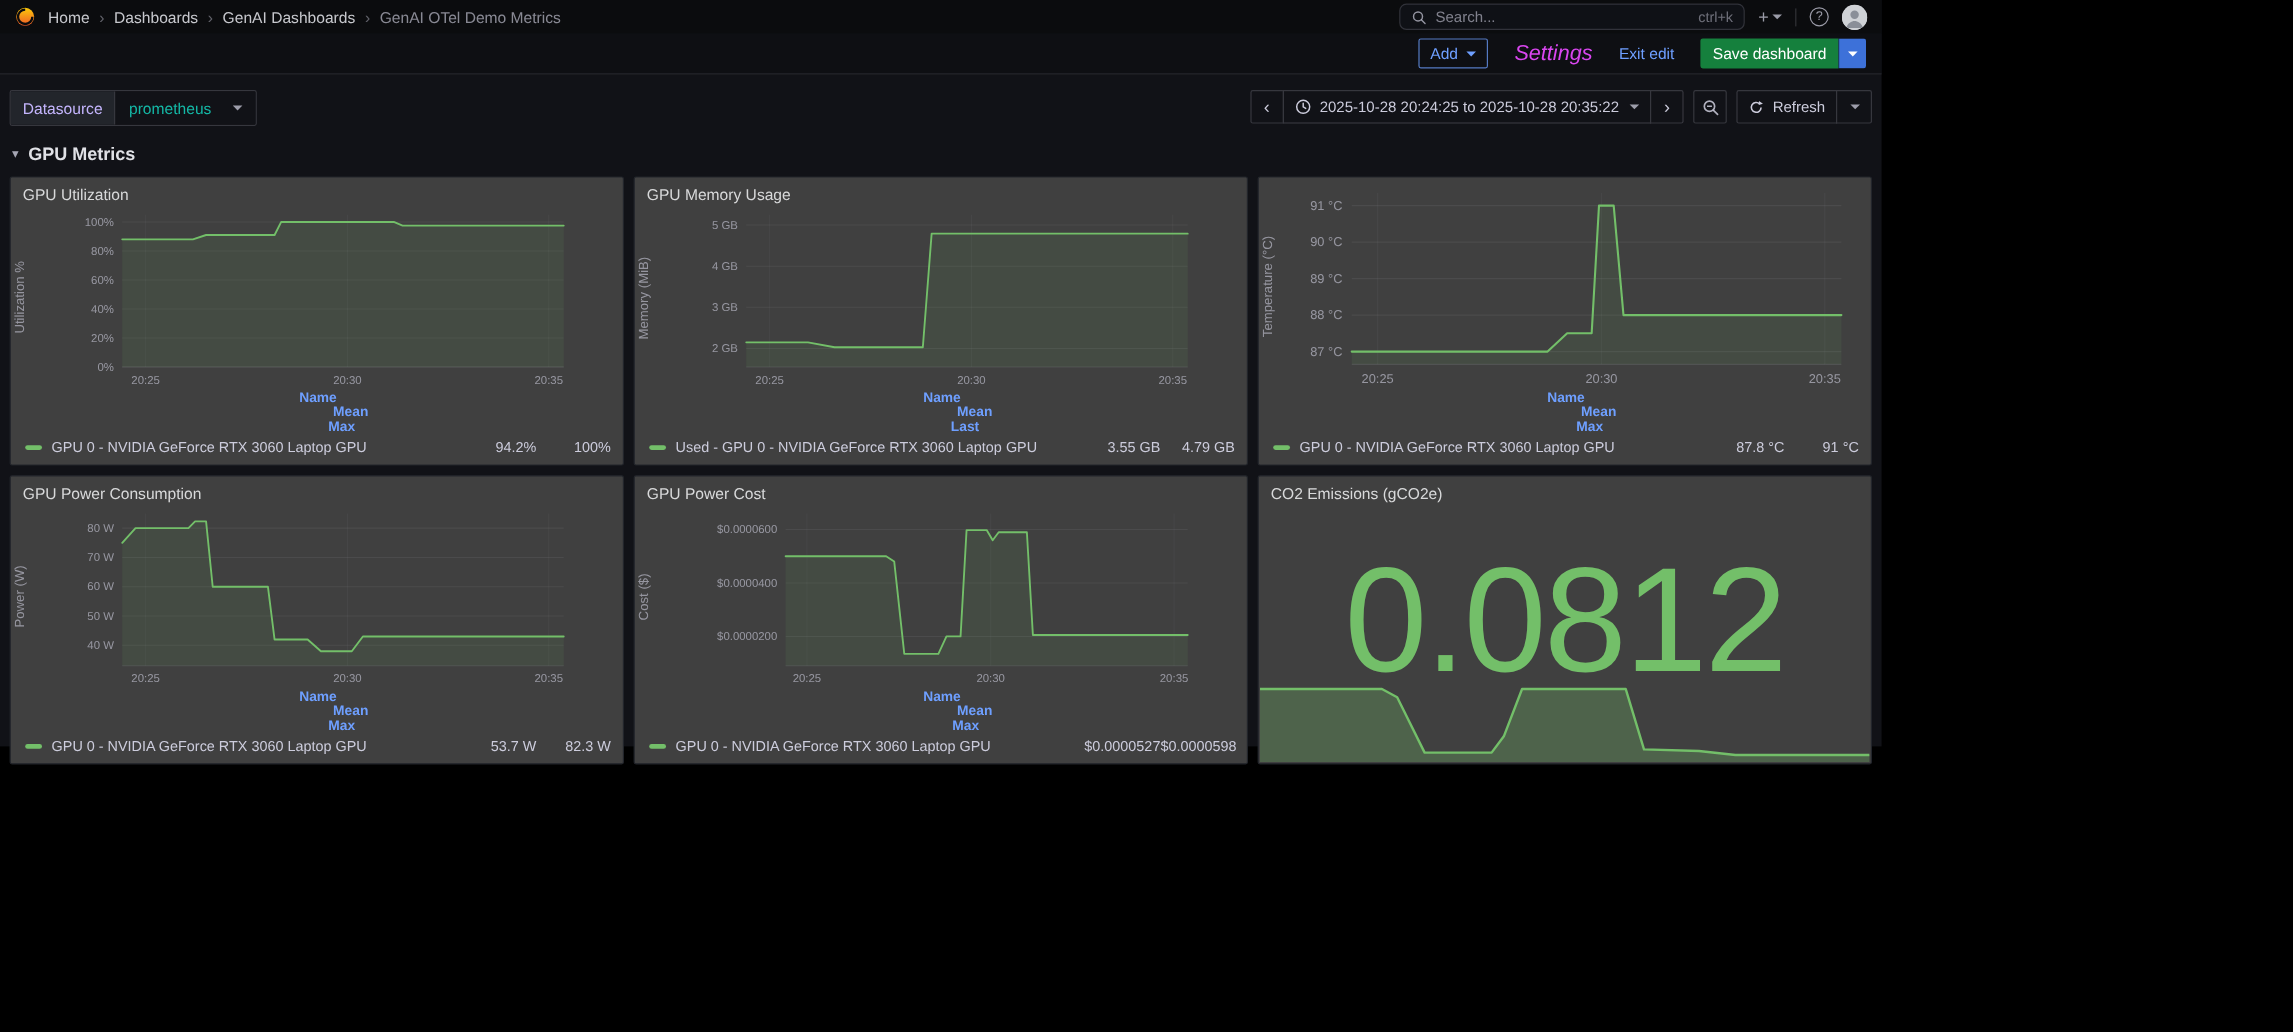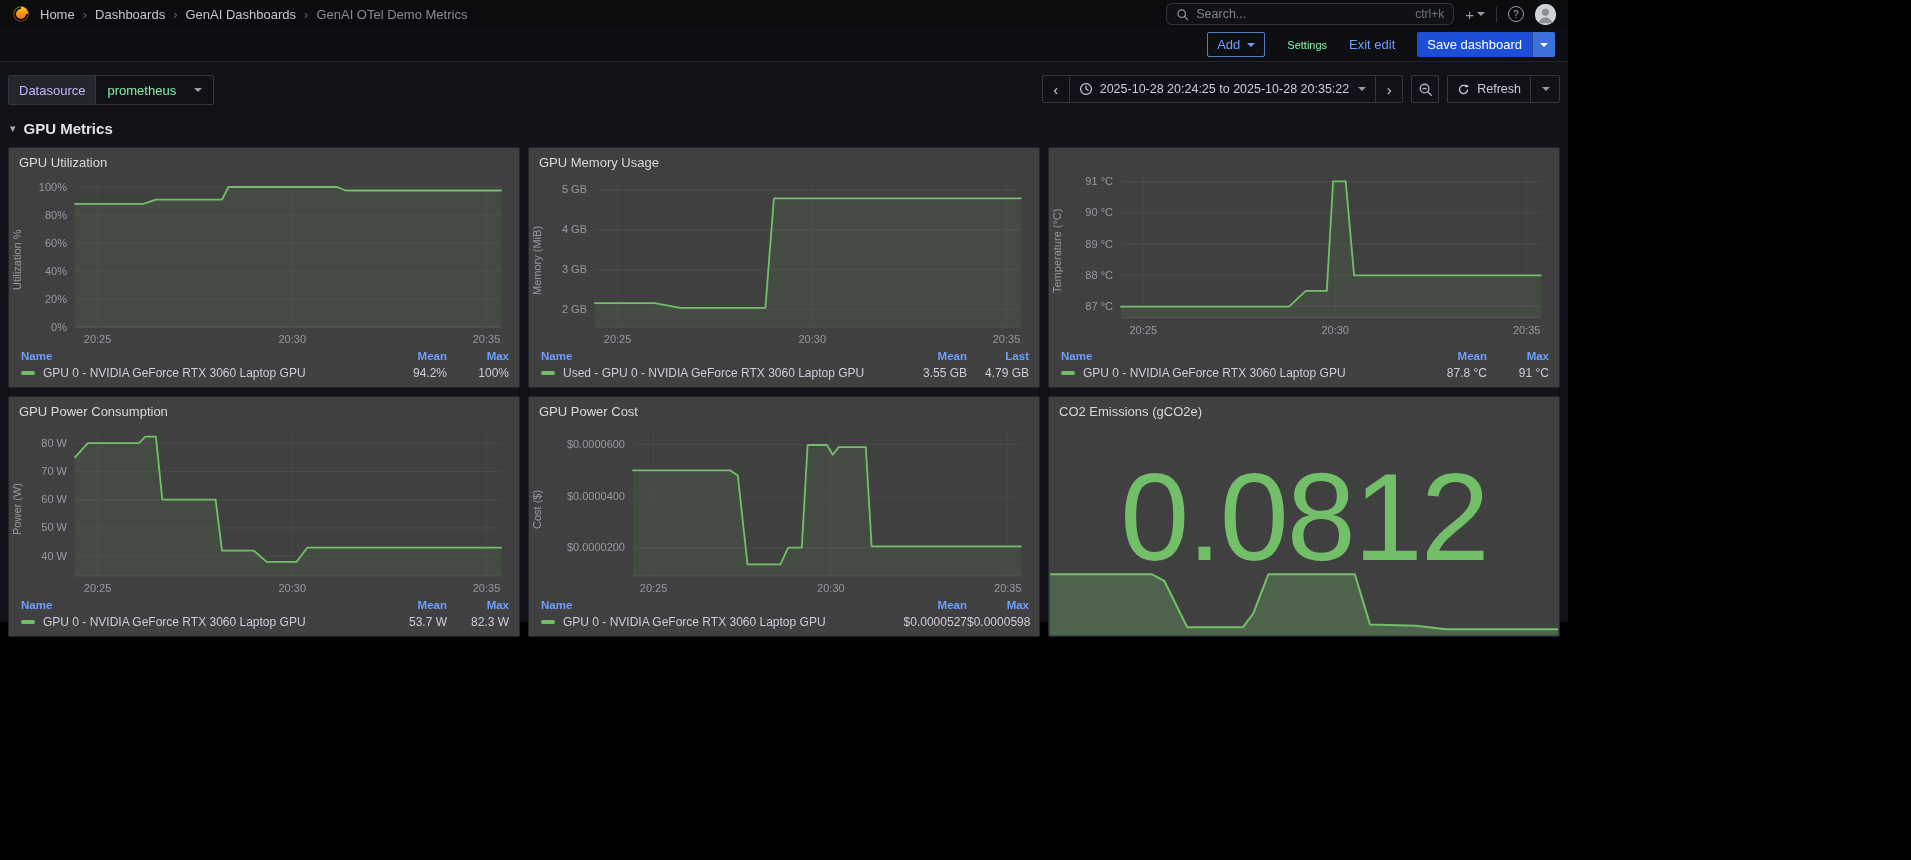--- a/index.html
+++ b/index.html
@@ -35,39 +35,39 @@
   .editbar { height: 34px; background: #0e0f13; display: flex; align-items: center;
     justify-content: flex-end; gap: 22px; padding: 0 13px;
     border-bottom: 1px solid rgba(204,204,220,0.12); font-size: 13px; }
   .caret { width: 0; height: 0; border-left: 4px solid transparent;
     border-right: 4px solid transparent; border-top: 4px solid currentColor;
     display: inline-block; }
   .btn-add { display: inline-flex; align-items: center; gap: 7px; color: #6e9fff;
     border: 1px solid rgba(110,159,255,0.75); border-radius: 2px; background: transparent;
     padding: 4px 9px; font-size: 13px; cursor: pointer;
     font-family: inherit; }
-  .btn-plain { background: none; border: none; color: #86efac; font-size: 11px;
-    cursor: pointer; font-family: inherit; }
+  .btn-plain { background: none; border: none; color: #d946ef; font-size: 18px;
+    cursor: pointer; font-family: inherit; font-style: italic; }
   .btn-link { background: none; border: none; color: #6e9fff; font-size: 13px;
     cursor: pointer; font-family: inherit; }
   .btn-save-group { display: inline-flex; }
-  .btn-save { background: #1d4ed8; color: #fff; border: none; padding: 5px 10px;
+  .btn-save { background: #15803d; color: #fff; border: none; padding: 5px 10px;
     font-size: 13px; border-radius: 2px 0 0 2px; cursor: pointer; font-family: inherit; }
   .btn-save-caret { background: #3d71d9; color: #fff; border: none;
     border-left: 1px solid rgba(0,0,0,0.35); padding: 5px 7px;
     border-radius: 0 2px 2px 0; cursor: pointer; display: inline-flex; align-items: center; }
 
   
   .subbar { display: flex; align-items: flex-start; justify-content: space-between;
     margin: 13px 8px 0 8px; }
   .ds-picker { display: flex; height: 30px; border: 1px solid rgba(204,204,220,0.2);
     border-radius: 2px; overflow: hidden; font-size: 13px; }
   .ds-label { background: #22252b; color: #c4b5fd; display: flex; align-items: center;
     padding: 0 10px; }
-  .ds-value { background: #111217; color: #86efac; display: flex; align-items: center;
+  .ds-value { background: #111217; color: #14b8a6; display: flex; align-items: center;
     gap: 18px; padding: 0 11px; border: none; border-left: 1px solid rgba(204,204,220,0.2);
     font-size: 13px; cursor: pointer; font-family: inherit; }
   .ds-value .caret { border-top-color: rgba(204,204,220,0.75); }
 
   .time-controls { display: flex; align-items: center; gap: 8px; }
   .tgroup { display: flex; }
   .tbtn { height: 28px; background: #111217; border: 1px solid rgba(204,204,220,0.2);
     color: #ccccdc; display: inline-flex; align-items: center; justify-content: center;
     gap: 7px; padding: 0 9px; font-size: 12.5px; cursor: pointer; font-family: inherit; }
   .tgroup .tbtn + .tbtn { margin-left: -1px; }
@@ -95,21 +95,21 @@
   .y-label { writing-mode: vertical-rl; transform: rotate(180deg); font-size: 11px;
     color: rgba(204,204,220,0.62); width: 15px; display: flex; align-items: center;
     justify-content: center; padding-left: 16px; }
   .chart-wrap { flex: 1; position: relative; }
   .chart-wrap svg { position: absolute; inset: 0; width: 100%; height: 100%; }
   svg text.tick { font-size: 11px; fill: rgba(204,204,220,0.62);
     font-family: "Liberation Sans", "DejaVu Sans", sans-serif; }
 
   .legend { padding: 2px 2px 0 4px; }
   .legend-header { display: flex; align-items: center; font-size: 11.5px; font-weight: 600;
-    color: #6e9fff; }
+    color: #6e9fff; flex-direction: column; }
   .legend-row { display: flex; align-items: center; margin-top: 4px; font-size: 12px;
     color: #ccccdc; }
   .l-name { flex: 1; text-align: left; cursor: pointer; }
   .l-col-a { width: 84px; text-align: right; }
   .l-col-b { width: 62px; text-align: right; }
   .marker { width: 14px; height: 4px; border-radius: 2px; background: #73bf69;
     margin-right: 8px; flex: 0 0 auto; }
 
   
   .stat-wrap { position: absolute; inset: 0; display: flex; align-items: center;

